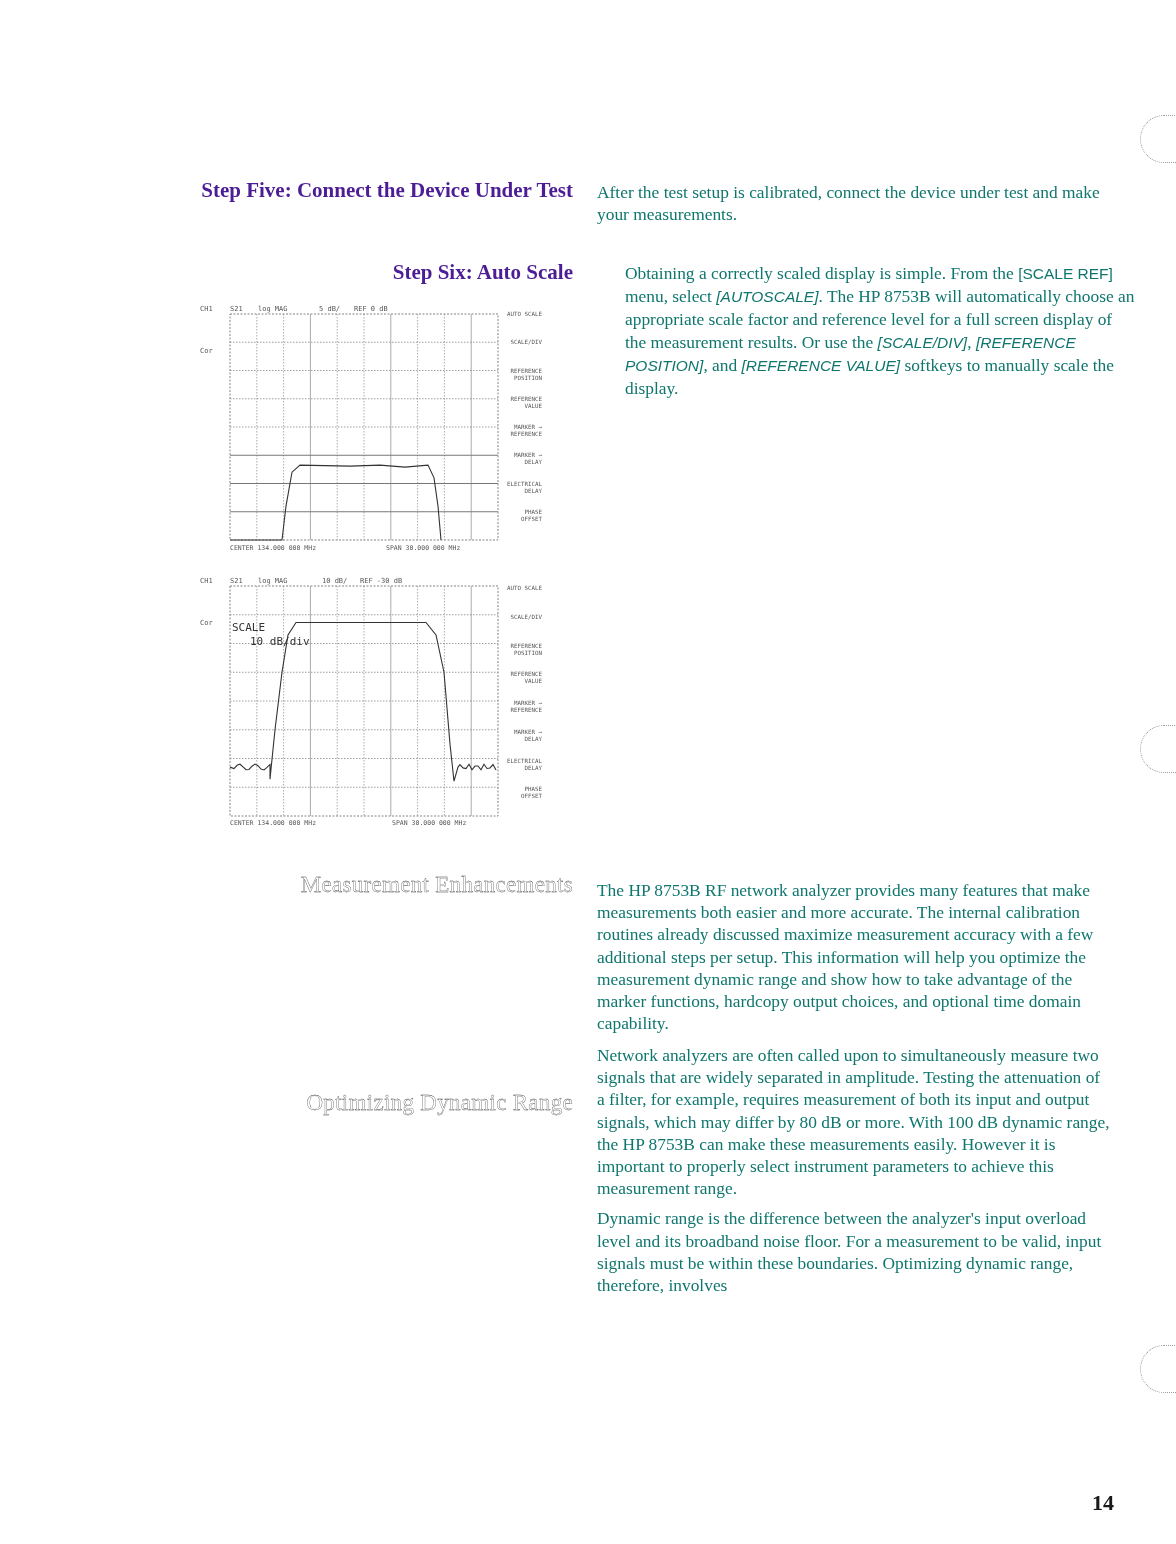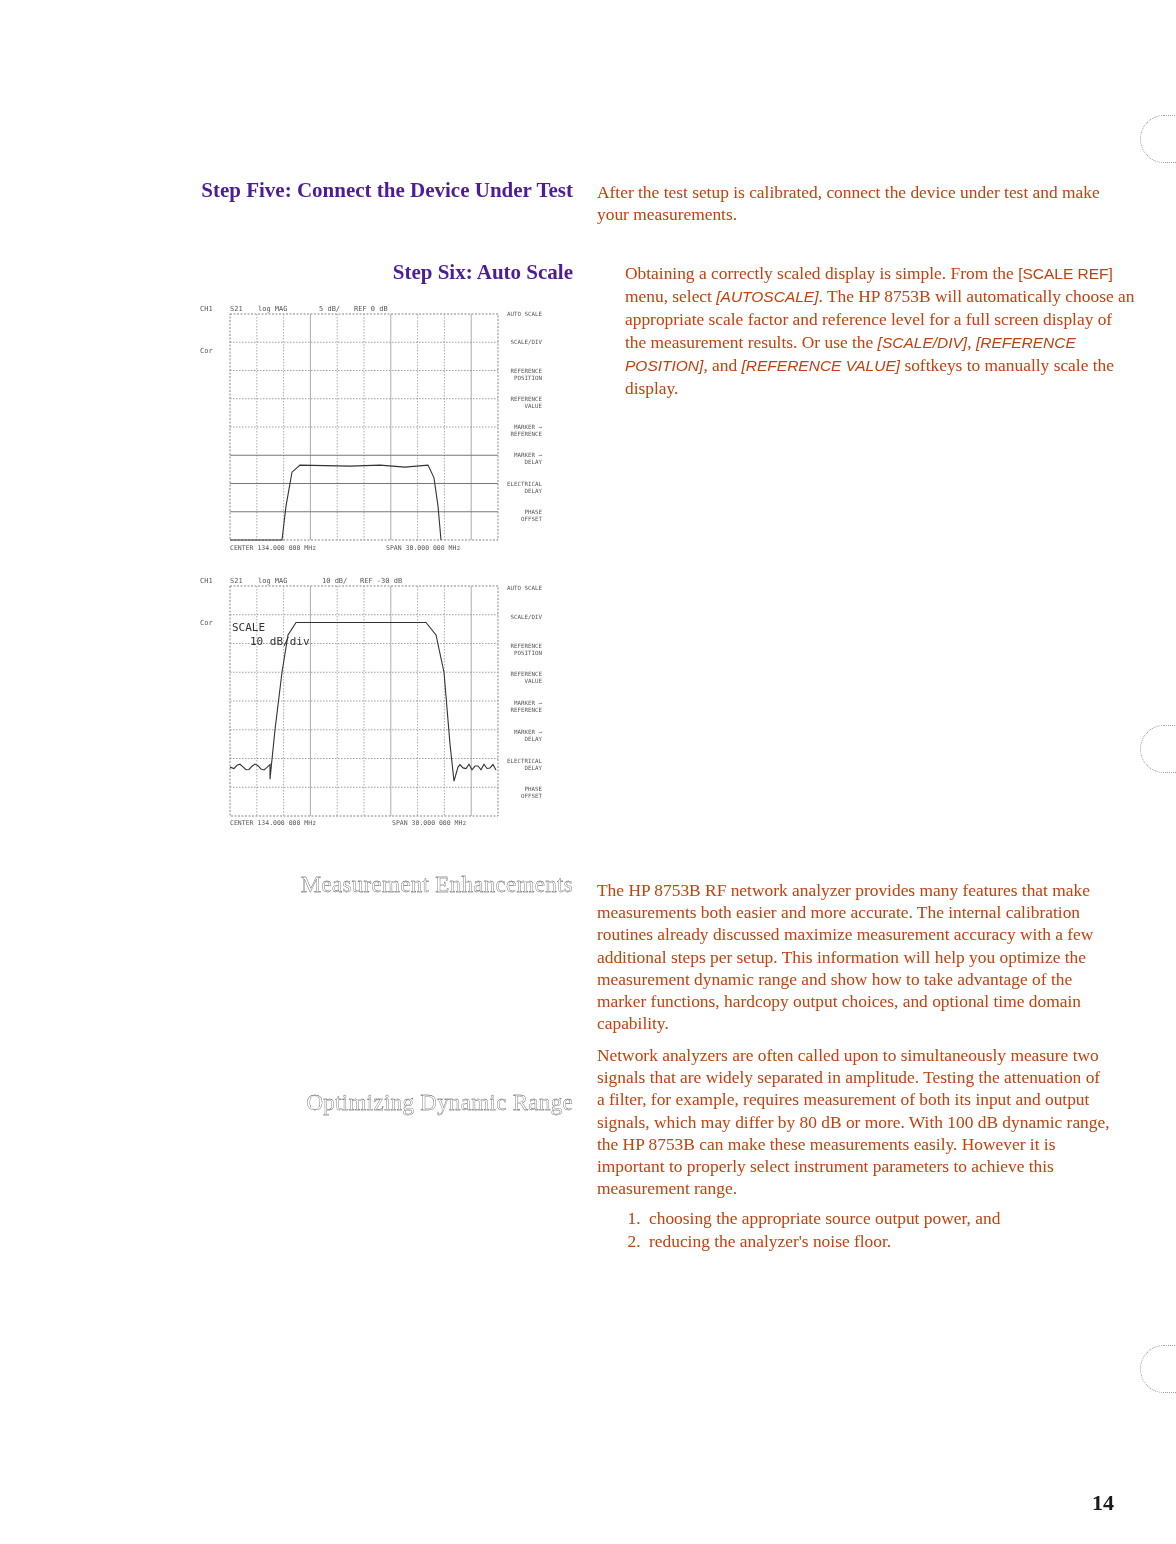--- a/index.html
+++ b/index.html
@@ -1,19 +1,19 @@
 <!DOCTYPE html>
 <html><head>
 <meta charset="utf-8">
 <style>
   html, body { margin: 0; padding: 0; background: #ffffff; }
   body { width: 1176px; height: 1544px; position: relative; overflow: hidden; color: #1a1a1a; }
   .heading { position: absolute; font-family: "Liberation Serif", serif; font-size: 21px; font-weight: bold; color: #4c1d95; text-align: right; white-space: nowrap; }
   .heading.light { font-weight: normal; color: #333; font-size: 23px; letter-spacing: 0.3px; -webkit-text-stroke: 0.3px #333; color: #fff; }
-  .body { position: absolute; font-family: "Liberation Serif", serif; font-size: 17.4px; line-height: 22.2px; color: #c2410c; }
+  .body { position: absolute; font-family: "Liberation Serif", serif; font-size: 17.4px; line-height: 22.2px; color: #0f766e; }
   .body p { margin: 0 0 8px 0; }
   .body i.key { font-family: "Liberation Sans", sans-serif; font-size: 15.5px; font-style: italic; }
   .body span.hk { font-family: "Liberation Sans", sans-serif; font-size: 15.5px; }
   .body ol { margin: 0; padding-left: 48px; }
   .body li { padding-left: 4px; }
   .screen { position: absolute; }
   .screen svg text { font-family: "DejaVu Sans Mono", monospace; fill: #555; }
   .hole { position: absolute; width: 38px; height: 46px; border: 1px dotted #999; border-right: none; border-radius: 30px 0 0 30px; }
   .page-num { position: absolute; right: 62px; top: 1490px; font-family: "Liberation Serif", serif; font-size: 22px; font-weight: bold; margin-left: 15px; }
 </style>
@@ -131,19 +131,16 @@
       </g>
   </svg>
 </div>
 
 <div class="heading light" style="right:603px; top:872px;">Measurement Enhancements</div>
 <div class="body" style="left:597px; top:879px; width:510px;">The HP 8753B RF network analyzer provides many features that make measurements both easier and more accurate. The internal calibration routines already discussed maximize measurement accuracy with a few additional steps per setup. This information will help you optimize the measurement dynamic range and show how to take advantage of the marker functions, hardcopy output choices, and optional time domain capability.</div>
 
 <div class="heading light" style="right:603px; top:1090px;">Optimizing Dynamic Range</div>
 <div class="body" style="left:597px; top:1044px; width:515px;">
   <p>Network analyzers are often called upon to simultaneously measure two signals that are widely separated in amplitude. Testing the attenuation of a filter, for example, requires measurement of both its input and output signals, which may differ by 80 dB or more. With 100 dB dynamic range, the HP 8753B can make these measurements easily. However it is important to properly select instrument parameters to achieve this measurement range.</p>
-  <ol>
-    <li>choosing the appropriate source output power, and</li>
-    <li>reducing the analyzer's noise floor.</li>
-  </ol>
+  <p>Dynamic range is the difference between the analyzer's input overload level and its broadband noise floor. For a measurement to be valid, input signals must be within these boundaries. Optimizing dynamic range, therefore, involves</p>
 </div>
 
 <div class="page-num">14</div>
 
 </body></html>

